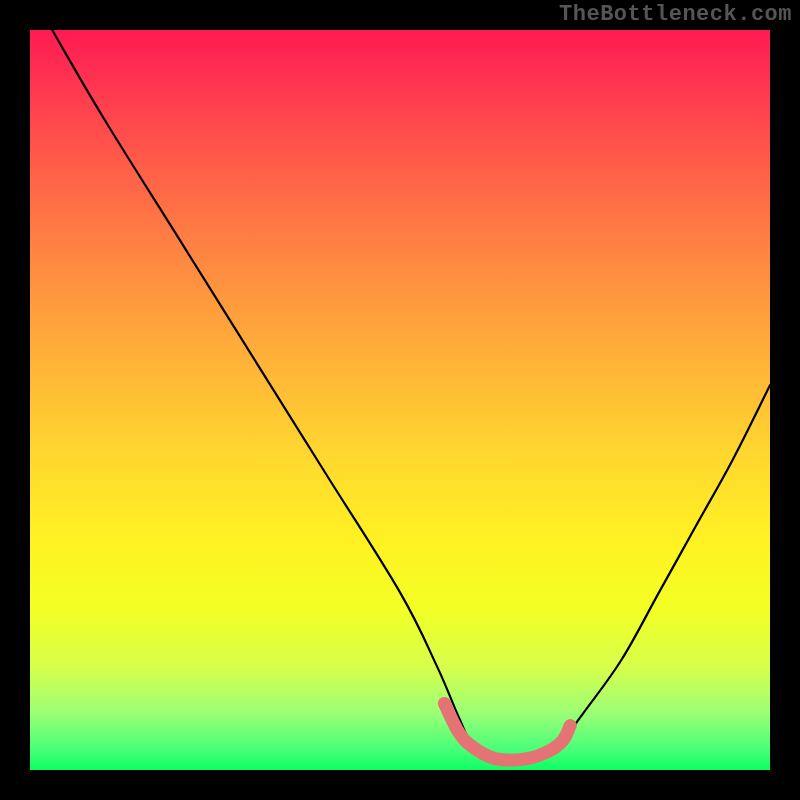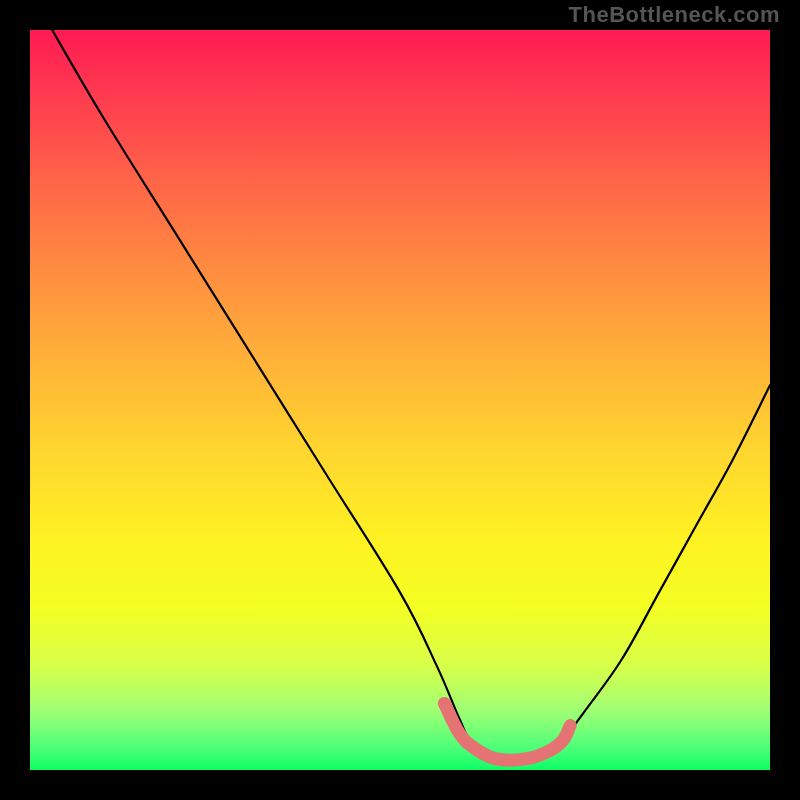--- a/index.html
+++ b/index.html
@@ -7,26 +7,27 @@
     width: 800px;
     height: 800px;
     background: #000;
     position: relative;
     font-family: Arial, Helvetica, sans-serif;
     overflow: hidden;
   }
   .watermark {
     position: absolute;
     top: 2px;
-    right: 20px;
+    right: 8px;
     color: #555;
     font-size: 22px;
     font-weight: bold;
     z-index: 10;
     letter-spacing: 0.5px;
+    font-family: Liberation Mono, monospace;
   }
   .plot {
     position: absolute;
     left: 30px;
     top: 30px;
     width: 740px;
     height: 740px;
   }
   .gradient-bg {
     position: absolute;

